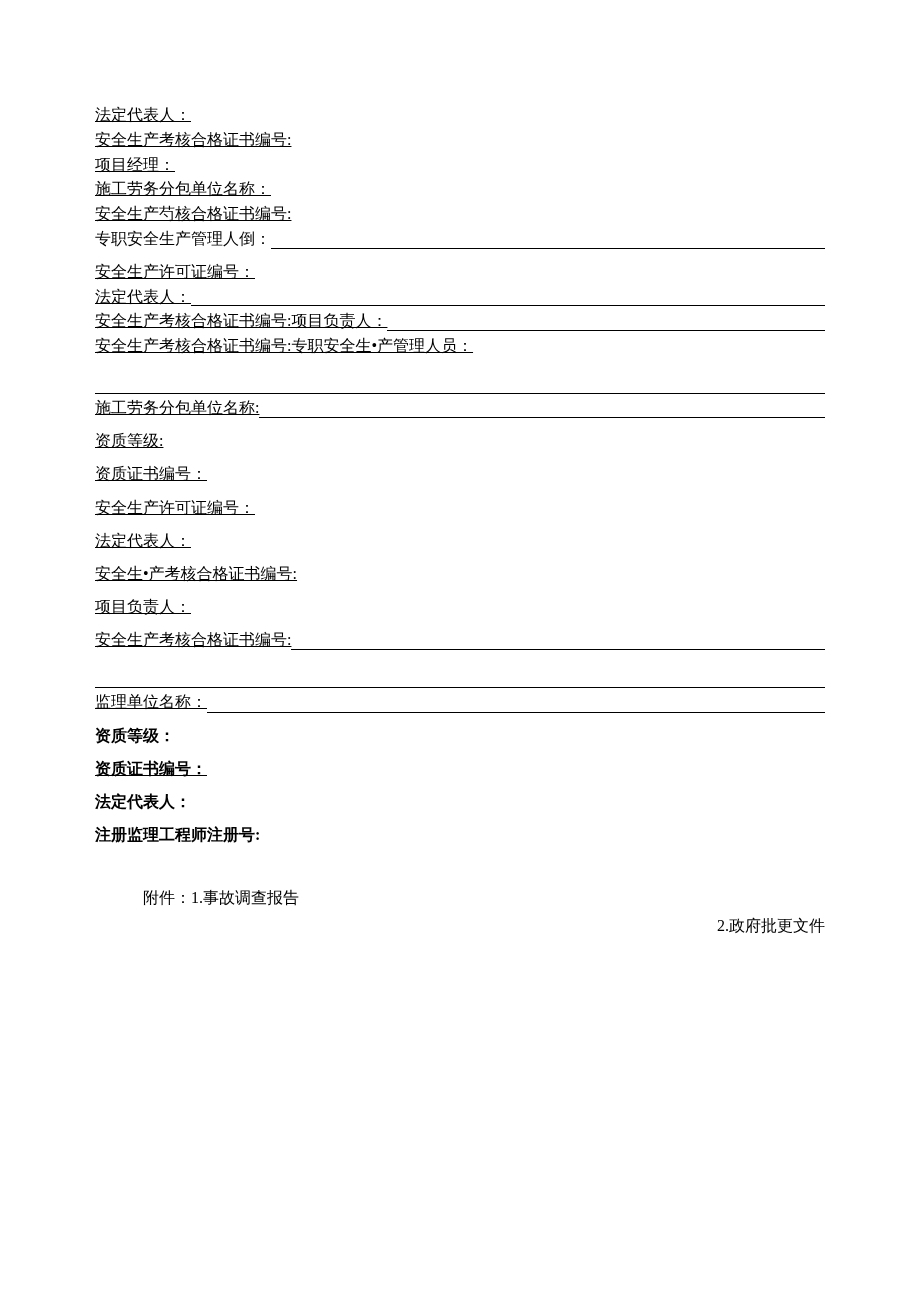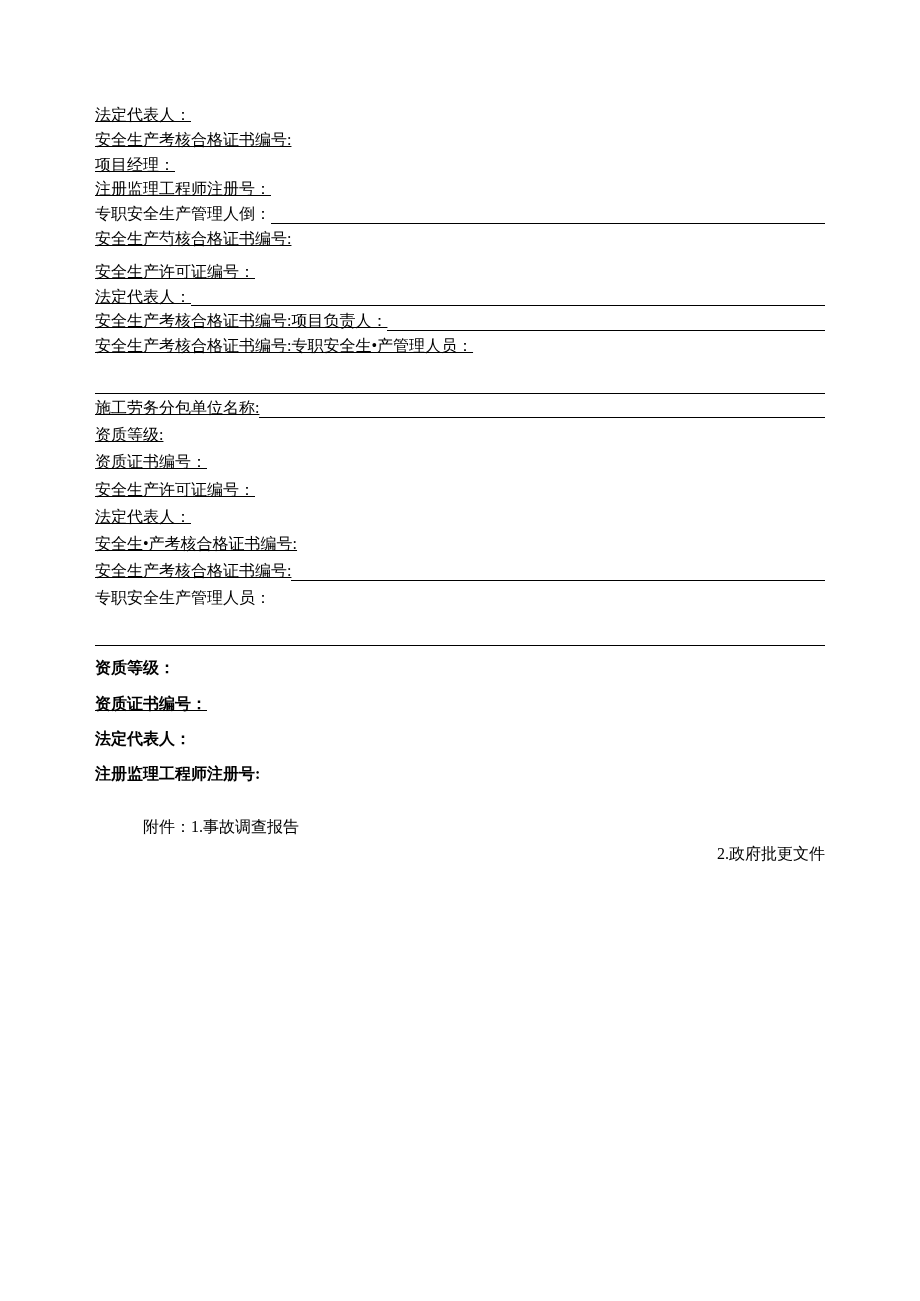--- a/index.html
+++ b/index.html
@@ -13,55 +13,55 @@
       line-height: 1.7;
       padding: 103px 95px 0 95px;
     }
     .ul { text-decoration: underline; }
     .hr-line { border-bottom: 1px solid #000; height: 1px; width: 100%; }
     .gap-small { height: 8px; }
     .gap-mid   { height: 26px; }
     .gap-wide  { height: 34px; }
     .row { display: block; }
     .row-spaced { margin-top: 8px; font-weight: bold; }
-    .indent-att { padding-left: 48px; }
+    .indent-att { padding-left: 48px; margin-top: 10px; }
     .indent-att2 { padding-left: 86px; text-align: right; }
     
     .ul-then-rule {
       display: flex;
       align-items: flex-end;
     }
     .ul-then-rule .lbl {
       text-decoration: underline;
       flex: 0 0 auto;
     }
     .ul-then-rule .rule {
       flex: 1 1 auto;
       border-bottom: 1px solid #000;
       height: 1px;
       position: relative;
       top: -3px;
     }
     .no-rule-text { }
     .tight { line-height: 1.55; }
-    .sec2 .row, .sec3 .row, .sec4 .row { }
+    .sec2 .row, .sec3 .row, .sec4 .row { margin-top: 6px; }
   </style>
 </head>
 <body>
 
 <div class="tight">
   <div class="row"><span class="ul">法定代表人：</span></div>
   <div class="row"><span class="ul">安全生产考核合格证书编号:</span></div>
   <div class="row"><span class="ul">项目经理：</span></div>
-  <div class="row"><span class="ul">注册监理工程师注册号：</span></div>
+  <div class="row"><span class="ul">施工劳务分包单位名称：</span></div>
+  <div class="row"><span class="ul">安全生产芍核合格证书编号:</span></div>
   <div class="row ul-then-rule">
     <span class="lbl" style="text-decoration:none;">专职安全生产管理人倒：</span>
     <span class="rule"></span>
   </div>
-  <div class="row"><span class="ul">安全生产芍核合格证书编号:</span></div>
 </div>
 
 <div class="gap-small"></div>
 
 <div class="tight">
   <div class="row"><span class="ul">安全生产许可证编号：</span></div>
   <div class="row ul-then-rule">
     <span class="lbl">法定代表人：</span>
     <span class="rule"></span>
   </div>
@@ -78,31 +78,35 @@
   <div class="hr-line"></div>
   <div class="row ul-then-rule" style="margin-top:0;">
     <span class="lbl">施工劳务分包单位名称:</span>
     <span class="rule"></span>
   </div>
   <div class="row"><span class="ul">资质等级:</span></div>
   <div class="row"><span class="ul">资质证书编号：</span></div>
   <div class="row"><span class="ul">安全生产许可证编号：</span></div>
   <div class="row"><span class="ul">法定代表人：</span></div>
   <div class="row"><span class="ul">安全生•产考核合格证书编号:</span></div>
+  <div class="row"><span class="ul">项目负责人：</span></div>
   <div class="row ul-then-rule">
     <span class="lbl">安全生产考核合格证书编号:</span>
     <span class="rule"></span>
   </div>
-  <div class="row"><span class="no-rule-text">专职安全生产管理人员：</span></div>
 </div>
 
 <div class="gap-wide"></div>
 
 <div class="sec3">
   <div class="hr-line"></div>
+  <div class="row ul-then-rule" style="margin-top:0;">
+    <span class="lbl">监理单位名称：</span>
+    <span class="rule"></span>
+  </div>
   <div class="row row-spaced"><span class="no-rule-text">资质等级：</span></div>
   <div class="row row-spaced"><span class="ul">资质证书编号：</span></div>
   <div class="row row-spaced"><span class="no-rule-text">法定代表人：</span></div>
   <div class="row row-spaced"><span class="no-rule-text">注册监理工程师注册号:</span></div>
 </div>
 
 <div class="gap-mid"></div>
 
 <div>
   <div class="row indent-att">

